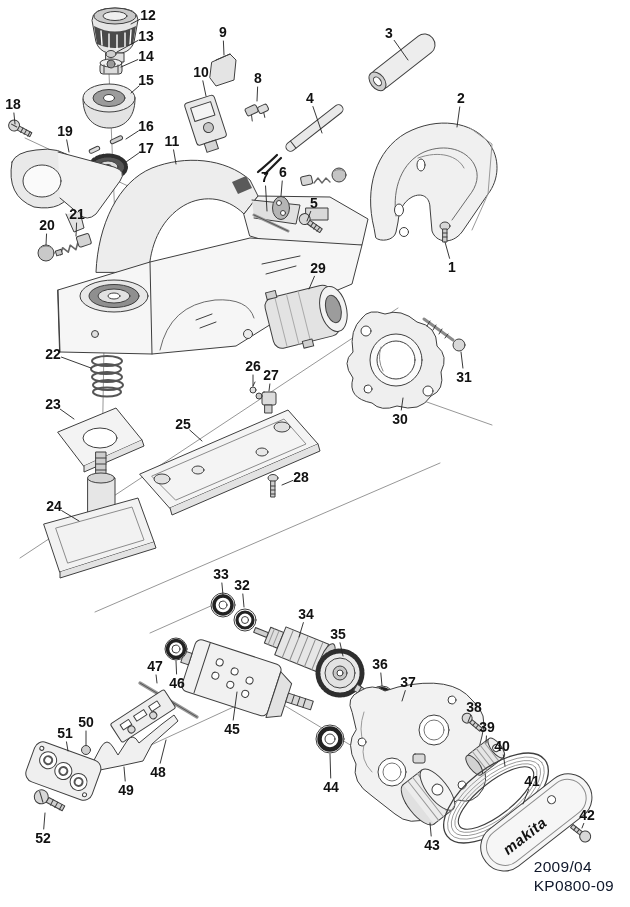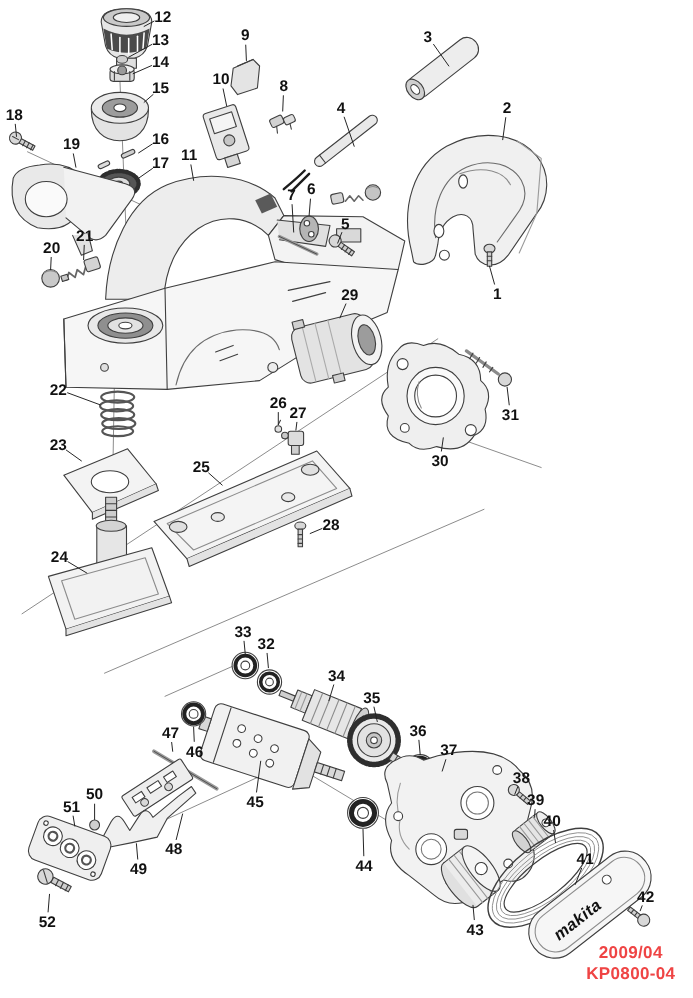--- a/index.html
+++ b/index.html
@@ -1,21 +1,21 @@
 <!DOCTYPE html>
 <html><head>
 <meta charset="utf-8">
 <style>
   html,body{margin:0;padding:0;background:#fff;}
   #page{position:relative;width:630px;height:907px;background:#fff;overflow:hidden;
         font-family:"Liberation Sans",sans-serif;}
   #diagram-svg{position:absolute;left:0;top:0;}
   .lbl{font-family:"Liberation Sans",sans-serif;font-weight:bold;font-size:14px;fill:#111;}
-  #footer{position:absolute;right:16px;bottom:12px;text-align:center;color:#ef4444;
-          font-size:15.5px;line-height:19px;letter-spacing:.3px;font-weight:bold;}
+  #footer{position:absolute;right:16px;bottom:12px;text-align:left;color:#0f172a;
+          font-size:15.5px;line-height:19px;letter-spacing:.3px;}
 </style>
 </head>
 <body>
 
 <div id="page">
 <svg id="diagram-svg" width="630" height="907" viewBox="0 0 630 907">
   <g stroke="#3f3f3f" stroke-width="1" fill="none" stroke-linejoin="round" stroke-linecap="round">
 
     <g stroke="#6a6a6a" stroke-width="0.7">
       <line x1="20" y1="558" x2="398" y2="308"></line>
@@ -543,15 +543,15 @@
           <line x1="66.47959088574821" y1="741.8775453144893" x2="68" y2="751" stroke="#222" stroke-width="0.9"></line>
           <text x="65" y="737.8" class="lbl" text-anchor="middle">51</text>
           <line x1="43.71770700054601" y1="829.0286624931749" x2="45" y2="813" stroke="#222" stroke-width="0.9"></line>
           <text x="43" y="842.8" class="lbl" text-anchor="middle">52</text>
         </g>
   </g>
 </svg>
 
 <div id="footer">
   <div>2009/04</div>
-  <div>KP0800-04</div>
+  <div>KP0800-09</div>
 </div>
 </div>
 
 </body></html>

